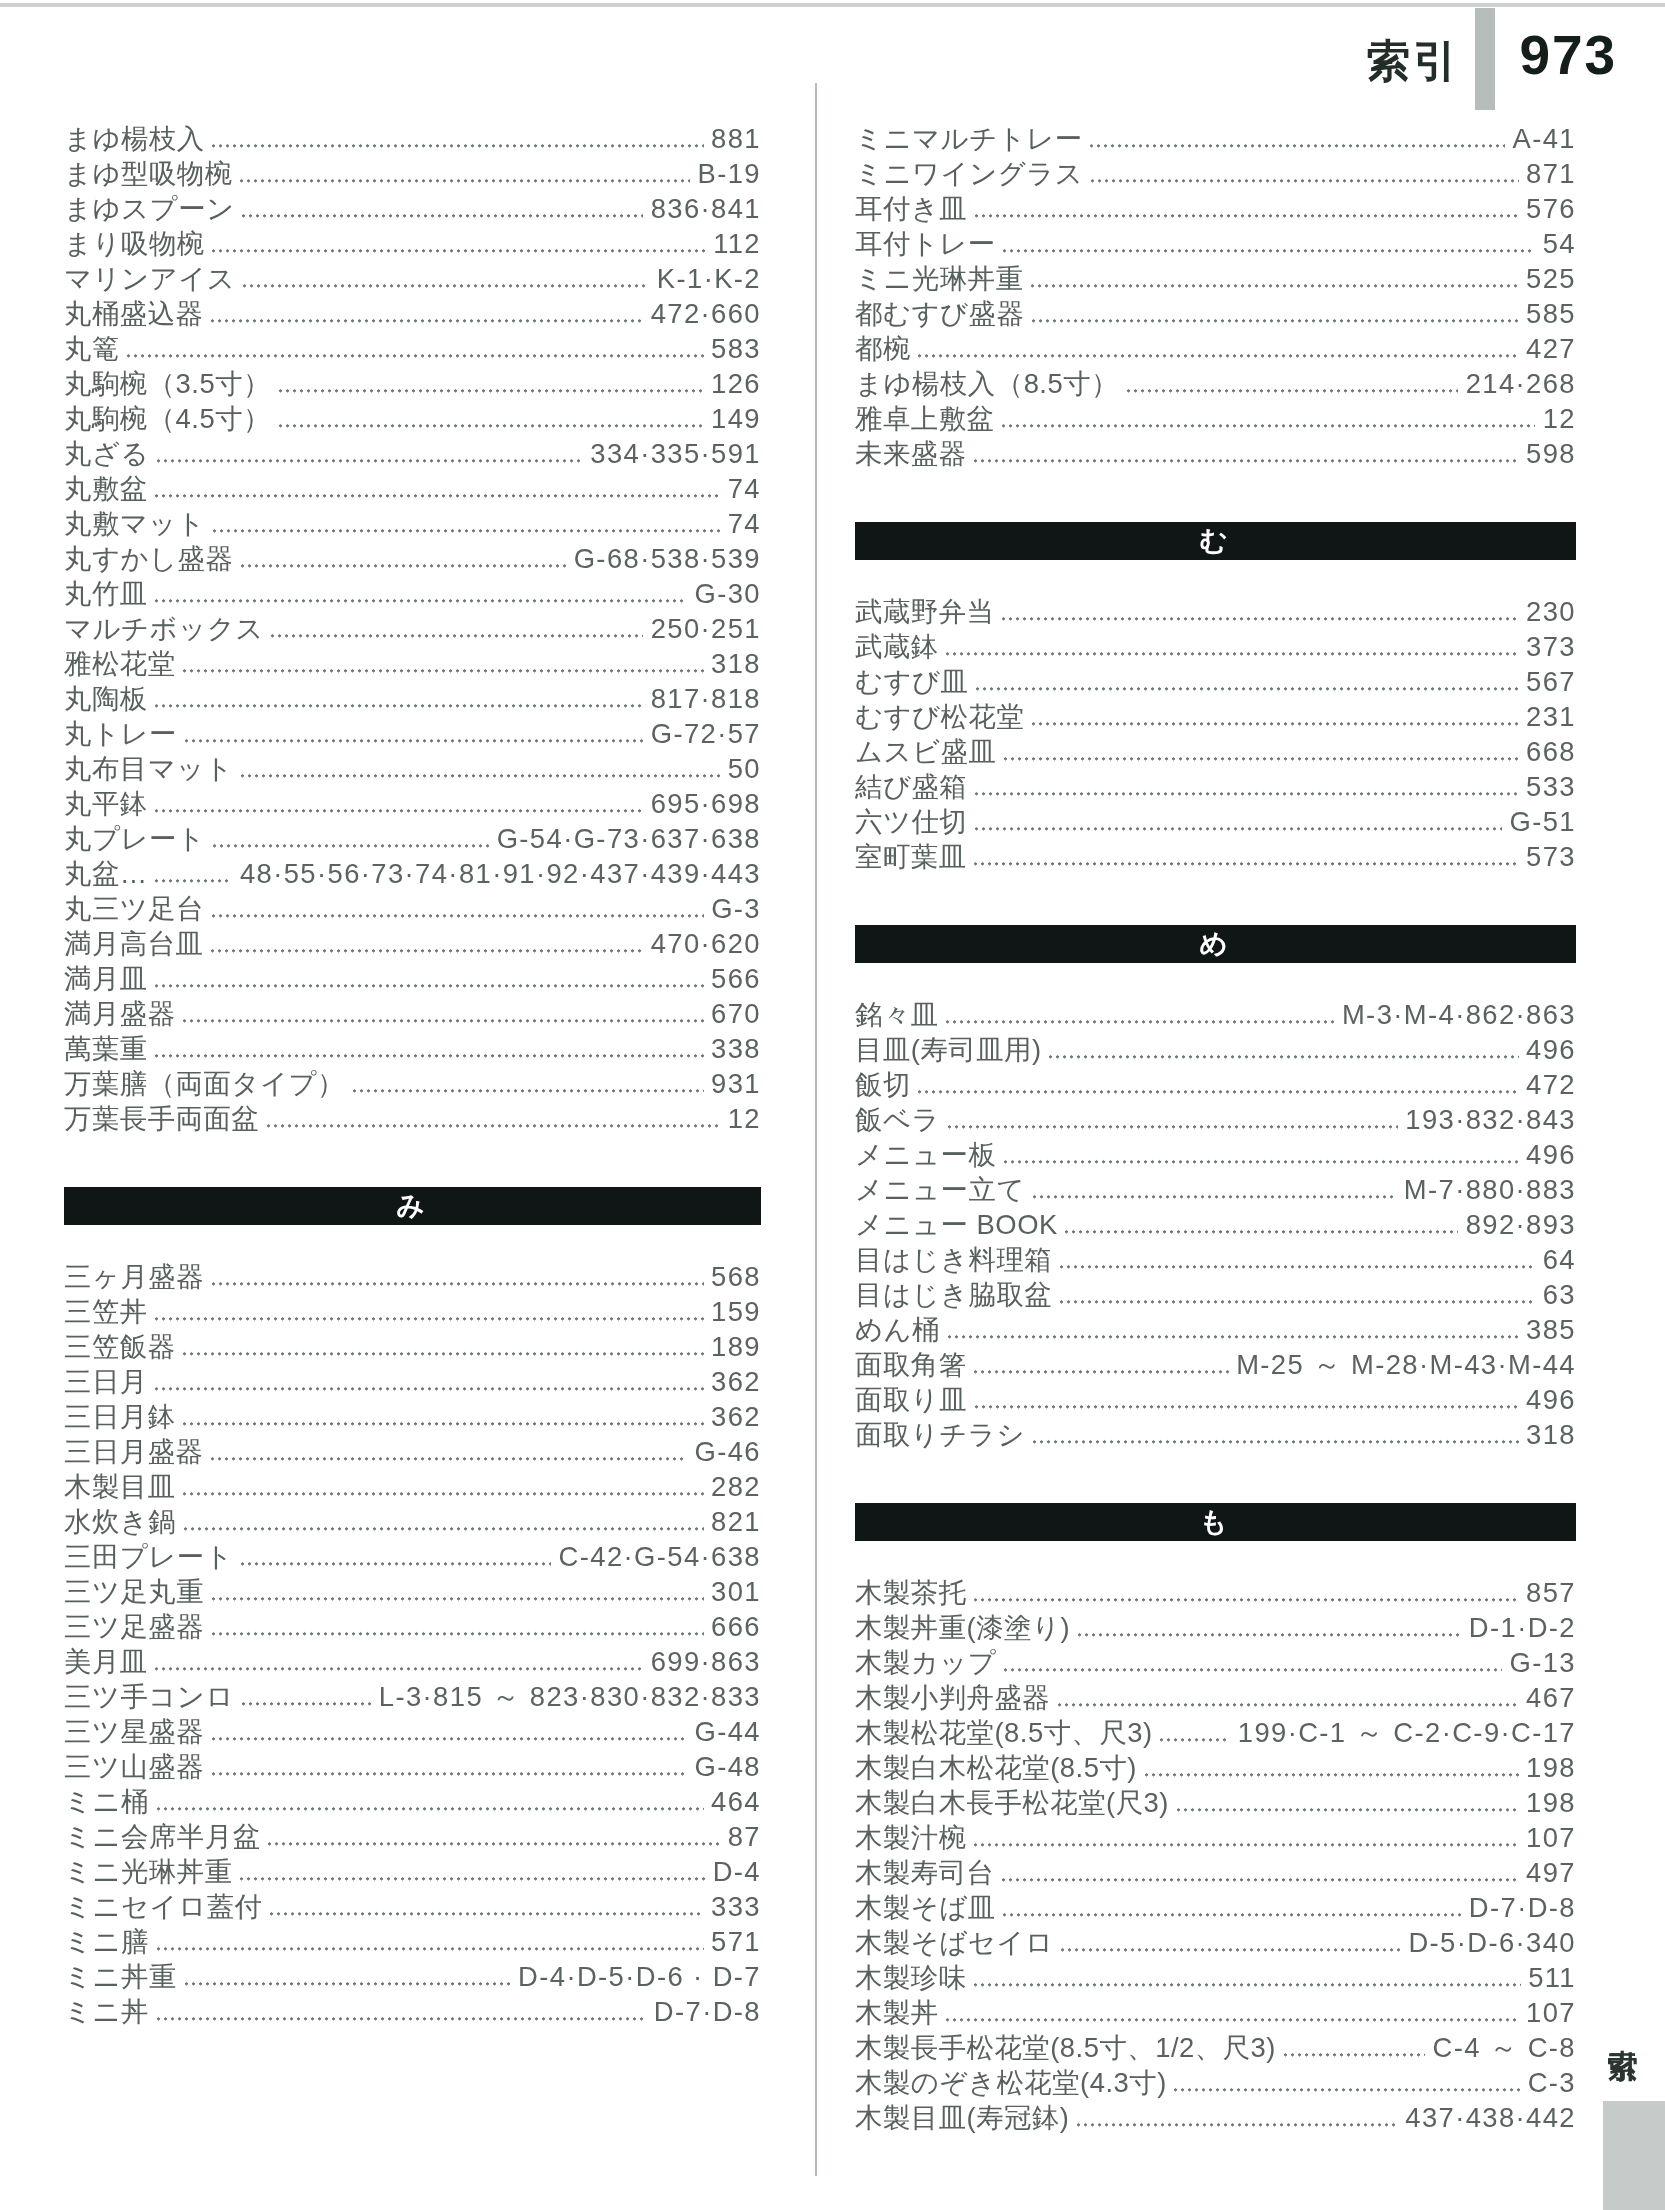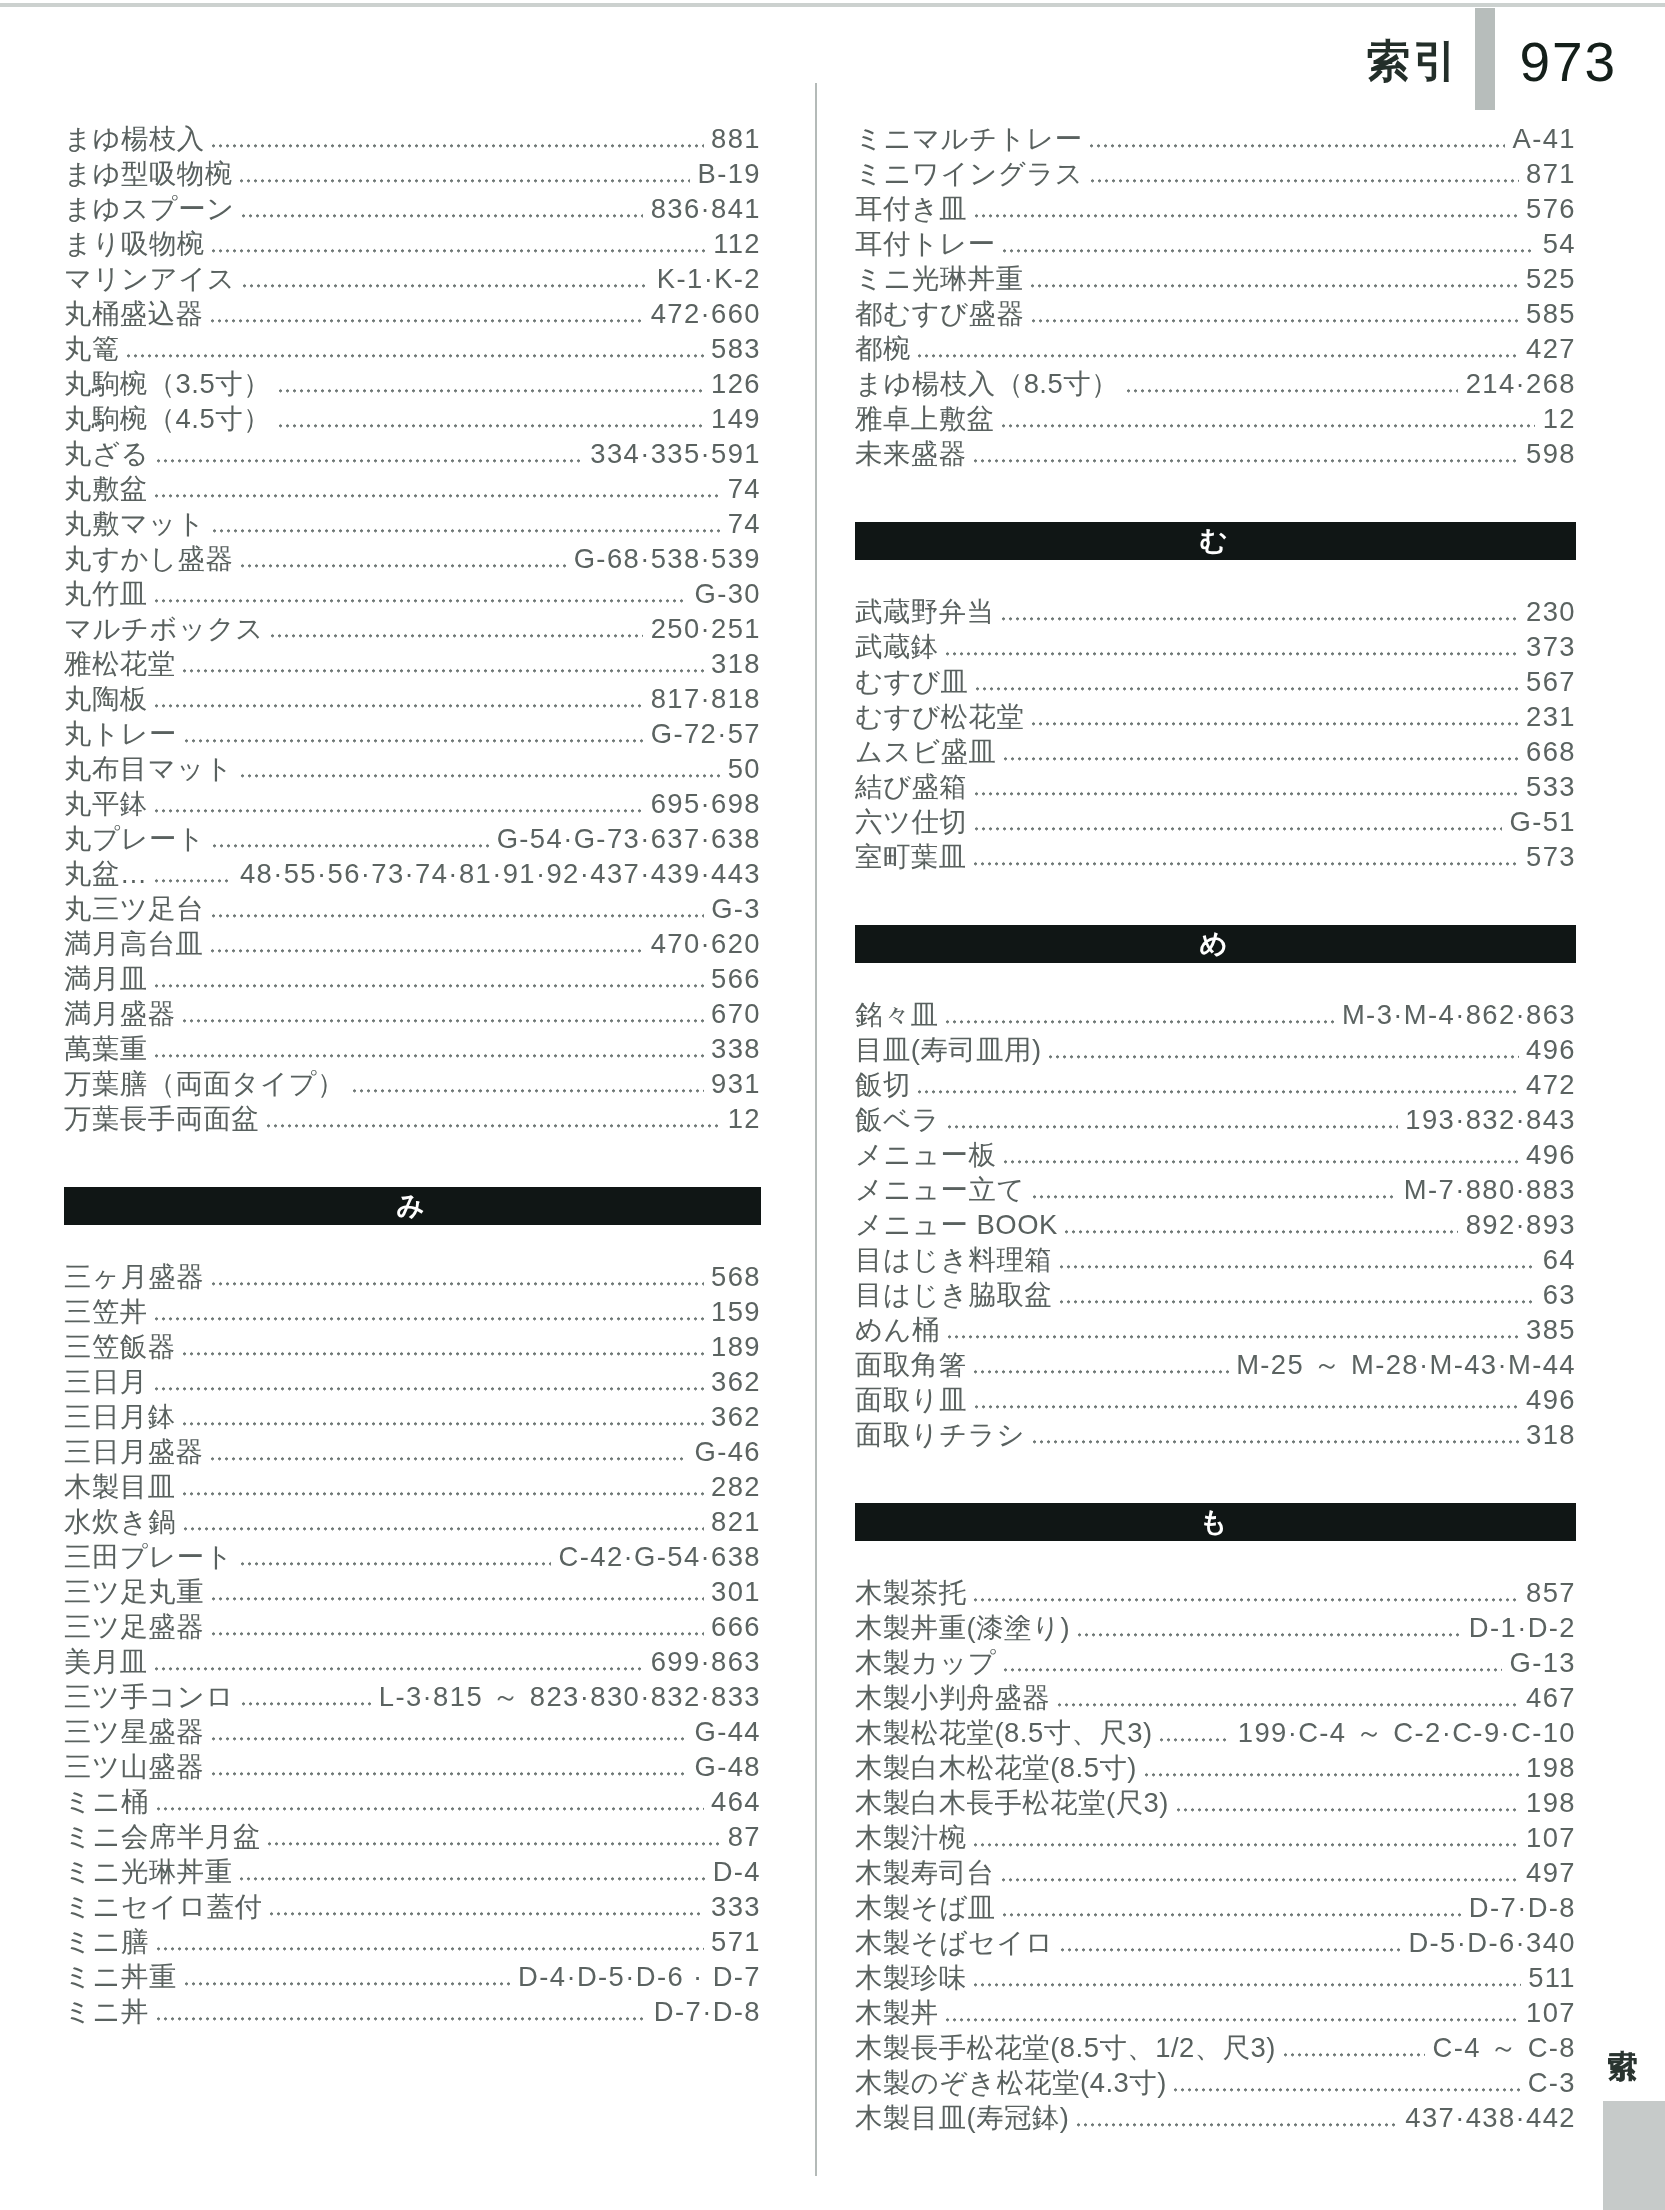--- a/index.html
+++ b/index.html
@@ -8,21 +8,21 @@
     background:#ffffff;
     font-family:"Liberation Sans","DejaVu Sans",sans-serif;
   }
   .top-rule{
     position:absolute;top:2.8px;left:0;width:1666px;height:3.8px;background:#ccd1cf;
   }
   
   .header{position:absolute;top:7.6px;right:49px;display:flex;align-items:flex-start;}
   .header-index{font-size:44px;font-weight:bold;color:#232e29;margin-top:24.6px;letter-spacing:2.8px;}
   .header-bar{width:20px;height:102px;background:#b7bdbb;margin:0 24.6px 0 15px;}
-  .header-page{font-size:55px;font-weight:normal;color:#141f1a;margin-top:22px;letter-spacing:1.9px;}
+  .header-page{font-size:55px;font-weight:bold;color:#141f1a;margin-top:15px;letter-spacing:1.9px;}
   
   .divider{position:absolute;left:815px;top:83px;width:1.9px;height:2093px;background:#b4bab8;}
   .col{position:absolute;top:121px;}
   .col1{left:64px;width:697px;}
   .col2{left:855px;width:721px;}
   .row{display:flex;align-items:baseline;height:35px;font-size:27.4px;color:#59615f;}
   .entry-name{white-space:pre;letter-spacing:0.5px;}
   .entry-pages{white-space:pre;letter-spacing:1.4px;color:#5b6361;}
   .leader{
     flex:1 1 auto;min-width:9.5px;margin:0 7.6px 6.6px 5.7px;height:7.6px;align-self:flex-end;
@@ -498,21 +498,21 @@
         <span class="entry-pages">G-13</span>
       </div>
       <div class="row">
         <span class="entry-name">木製小判舟盛器</span>
         <span class="leader"></span>
         <span class="entry-pages">467</span>
       </div>
       <div class="row">
         <span class="entry-name">木製松花堂(8.5寸、尺3)</span>
         <span class="leader"></span>
-        <span class="entry-pages">199·C-4 ～ C-2·C-9·C-10</span>
+        <span class="entry-pages">199·C-1 ～ C-2·C-9·C-17</span>
       </div>
       <div class="row">
         <span class="entry-name">木製白木松花堂(8.5寸)</span>
         <span class="leader"></span>
         <span class="entry-pages">198</span>
       </div>
       <div class="row">
         <span class="entry-name">木製白木長手松花堂(尺3)</span>
         <span class="leader"></span>
         <span class="entry-pages">198</span>

